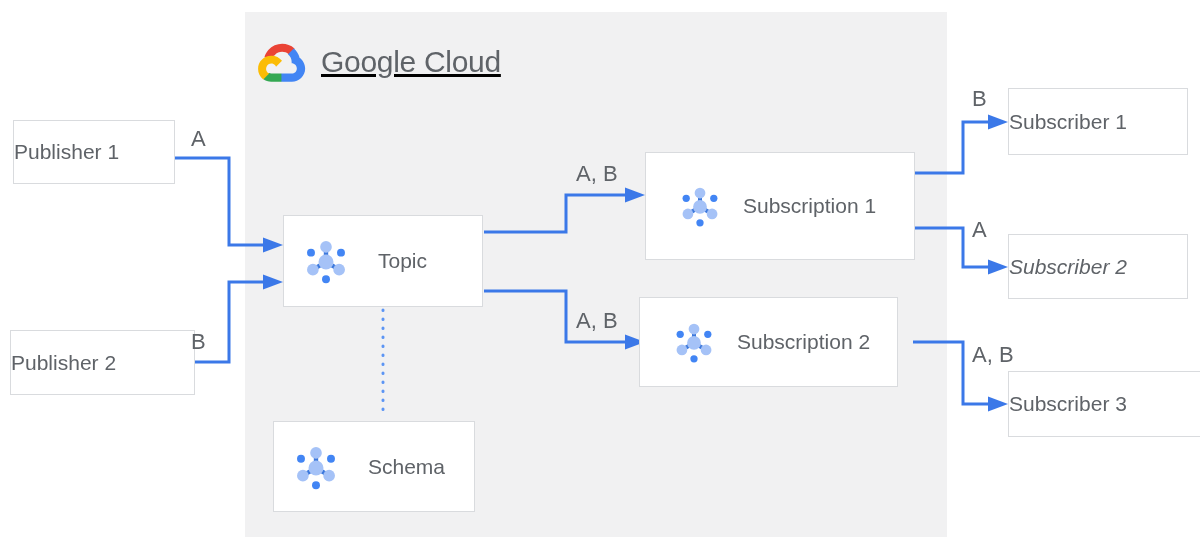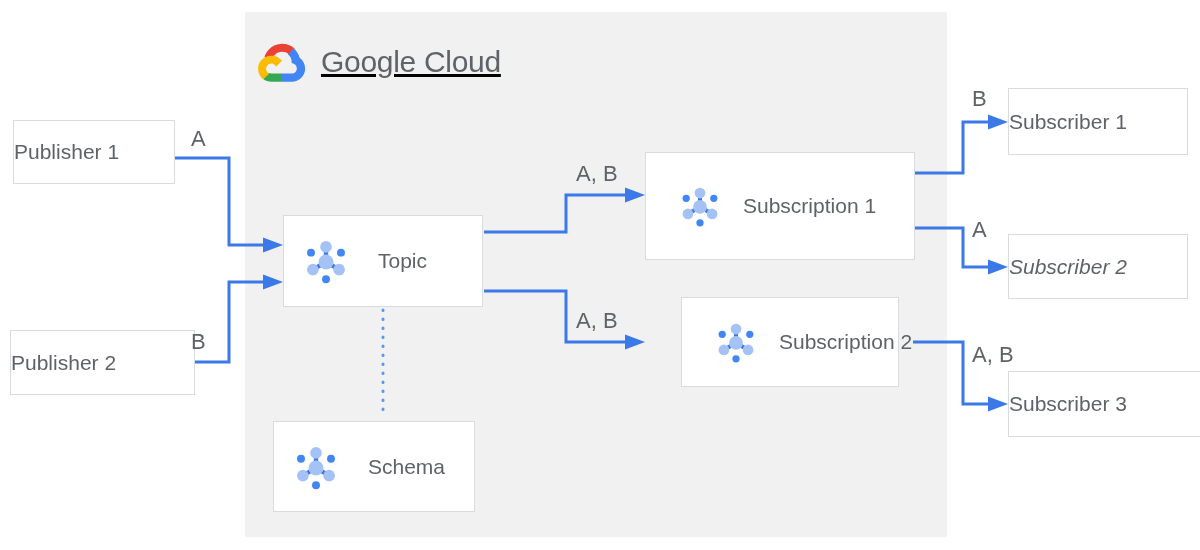--- a/index.html
+++ b/index.html
@@ -121,21 +121,21 @@
   <circle cx="24" cy="10.5" r="5.6" fill="#A5C2F7"></circle>
   <circle cx="11.4" cy="32.3" r="5.6" fill="#A5C2F7"></circle>
   <circle cx="36.6" cy="32.3" r="5.6" fill="#A5C2F7"></circle>
   <circle cx="9.6" cy="16" r="3.8" fill="#4285F4"></circle>
   <circle cx="38.4" cy="16" r="3.8" fill="#4285F4"></circle>
   <circle cx="24" cy="41.5" r="3.8" fill="#4285F4"></circle>
 </svg></span>
     <span class="node-label">Subscription 1</span>
   </div>
 
-  <div class="node iconbox-sm" style="left:681px; top:297px; width:218px; height:90px;">
+  <div class="node iconbox-sm" style="left:639px; top:297px; width:259px; height:90px;">
     <span class="pubsub-icon">
 <svg width="46" height="46" viewBox="0 0 48 48">
   <g stroke="#3C78DC" stroke-width="4.2">
     <line x1="24" y1="25" x2="24" y2="11"></line>
     <line x1="24" y1="25" x2="11.5" y2="32"></line>
     <line x1="24" y1="25" x2="36.5" y2="32"></line>
   </g>
   <circle cx="24" cy="25" r="7.2" fill="#A5C2F7"></circle>
   <circle cx="24" cy="10.5" r="5.6" fill="#A5C2F7"></circle>
   <circle cx="11.4" cy="32.3" r="5.6" fill="#A5C2F7"></circle>

